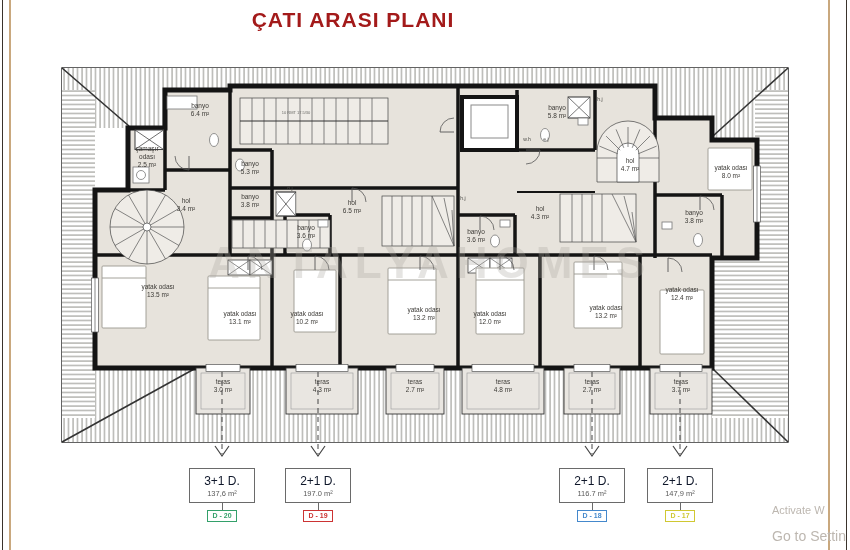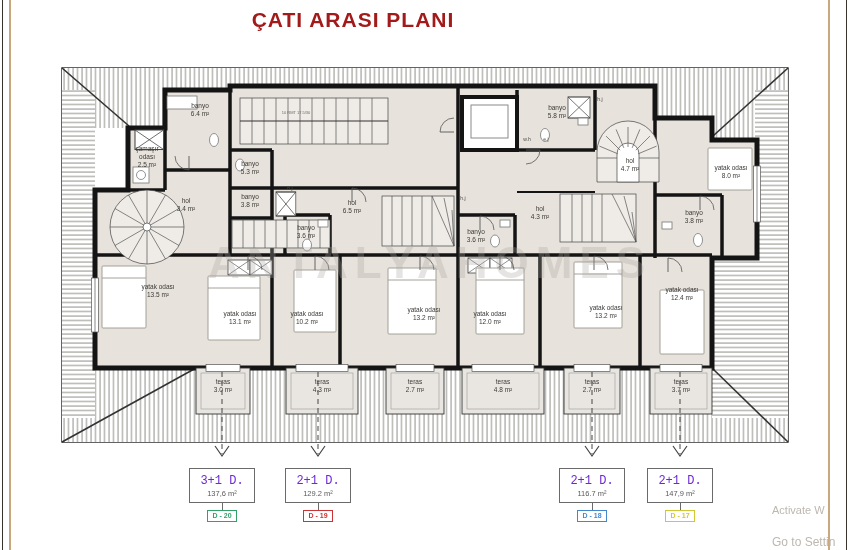--- a/index.html
+++ b/index.html
@@ -45,31 +45,31 @@
   .unit{
     position:absolute;top:372px;transform:translateX(-50%);
     display:flex;flex-direction:column;align-items:center;z-index:6;
   }
   .u-arrow{display:block;}
   .u-box{
     width:66px;height:35px;background:#fff;border:1px solid #6a6a6a;
     display:flex;flex-direction:column;align-items:center;justify-content:center;
     gap:1px;box-sizing:border-box;
   }
-  .u-type{font-size:12px;color:#6d28d9;font-family:Liberation Mono, monospace;}
+  .u-type{font-size:12px;color:#0f172a;}
   .u-area{font-size:7.5px;color:#5a5a5a;text-align:center;}
   .u-tick{width:1px;height:7px;background:#6a6a6a;}
   .u-code{
     font-size:7px;font-weight:bold;border:1px solid;padding:1px 4px;
     background:#fff;line-height:1.1;
   }
 
   .activation{position:absolute;left:772px;top:504px;z-index:7;color:#bdb7b0;}
   .activation .a1{font-size:11px;}
-  .activation .a2{font-size:12px;margin-top:19px;}
+  .activation .a2{font-size:14px;margin-top:12px;}
 </style>
 </head>
 <body>
 
 <div class="frame-line fl-dark-left"></div>
 <div class="frame-line fl-tan-left"></div>
 <div class="frame-line fl-tan-right"></div>
 <div class="frame-line fl-dark-right"></div>
 
 <div class="page-title">ÇATI ARASI PLANI</div>
@@ -462,21 +462,21 @@
   <div class="u-code" style="color: rgb(51, 160, 106); border-color: rgb(51, 160, 106);">D - 20</div>
 </div>
 
 <div class="unit" style="left:318px">
   <svg class="u-arrow" width="20" height="96" viewBox="0 0 20 96">
     <line x1="10" y1="0" x2="10" y2="82" stroke="#444" stroke-width="1" stroke-dasharray="5,4"></line>
     <polyline points="3,74 10,84 17,74" fill="none" stroke="#444" stroke-width="1.2"></polyline>
   </svg>
   <div class="u-box">
     <div class="u-type">2+1 D.</div>
-    <div class="u-area">129.2 m²</div>
+    <div class="u-area">197.0 m²</div>
   </div>
   <div class="u-tick"></div>
   <div class="u-code" style="color: rgb(204, 51, 51); border-color: rgb(204, 51, 51);">D - 19</div>
 </div>
 
 <div class="unit" style="left:592px">
   <svg class="u-arrow" width="20" height="96" viewBox="0 0 20 96">
     <line x1="10" y1="0" x2="10" y2="82" stroke="#444" stroke-width="1" stroke-dasharray="5,4"></line>
     <polyline points="3,74 10,84 17,74" fill="none" stroke="#444" stroke-width="1.2"></polyline>
   </svg>

